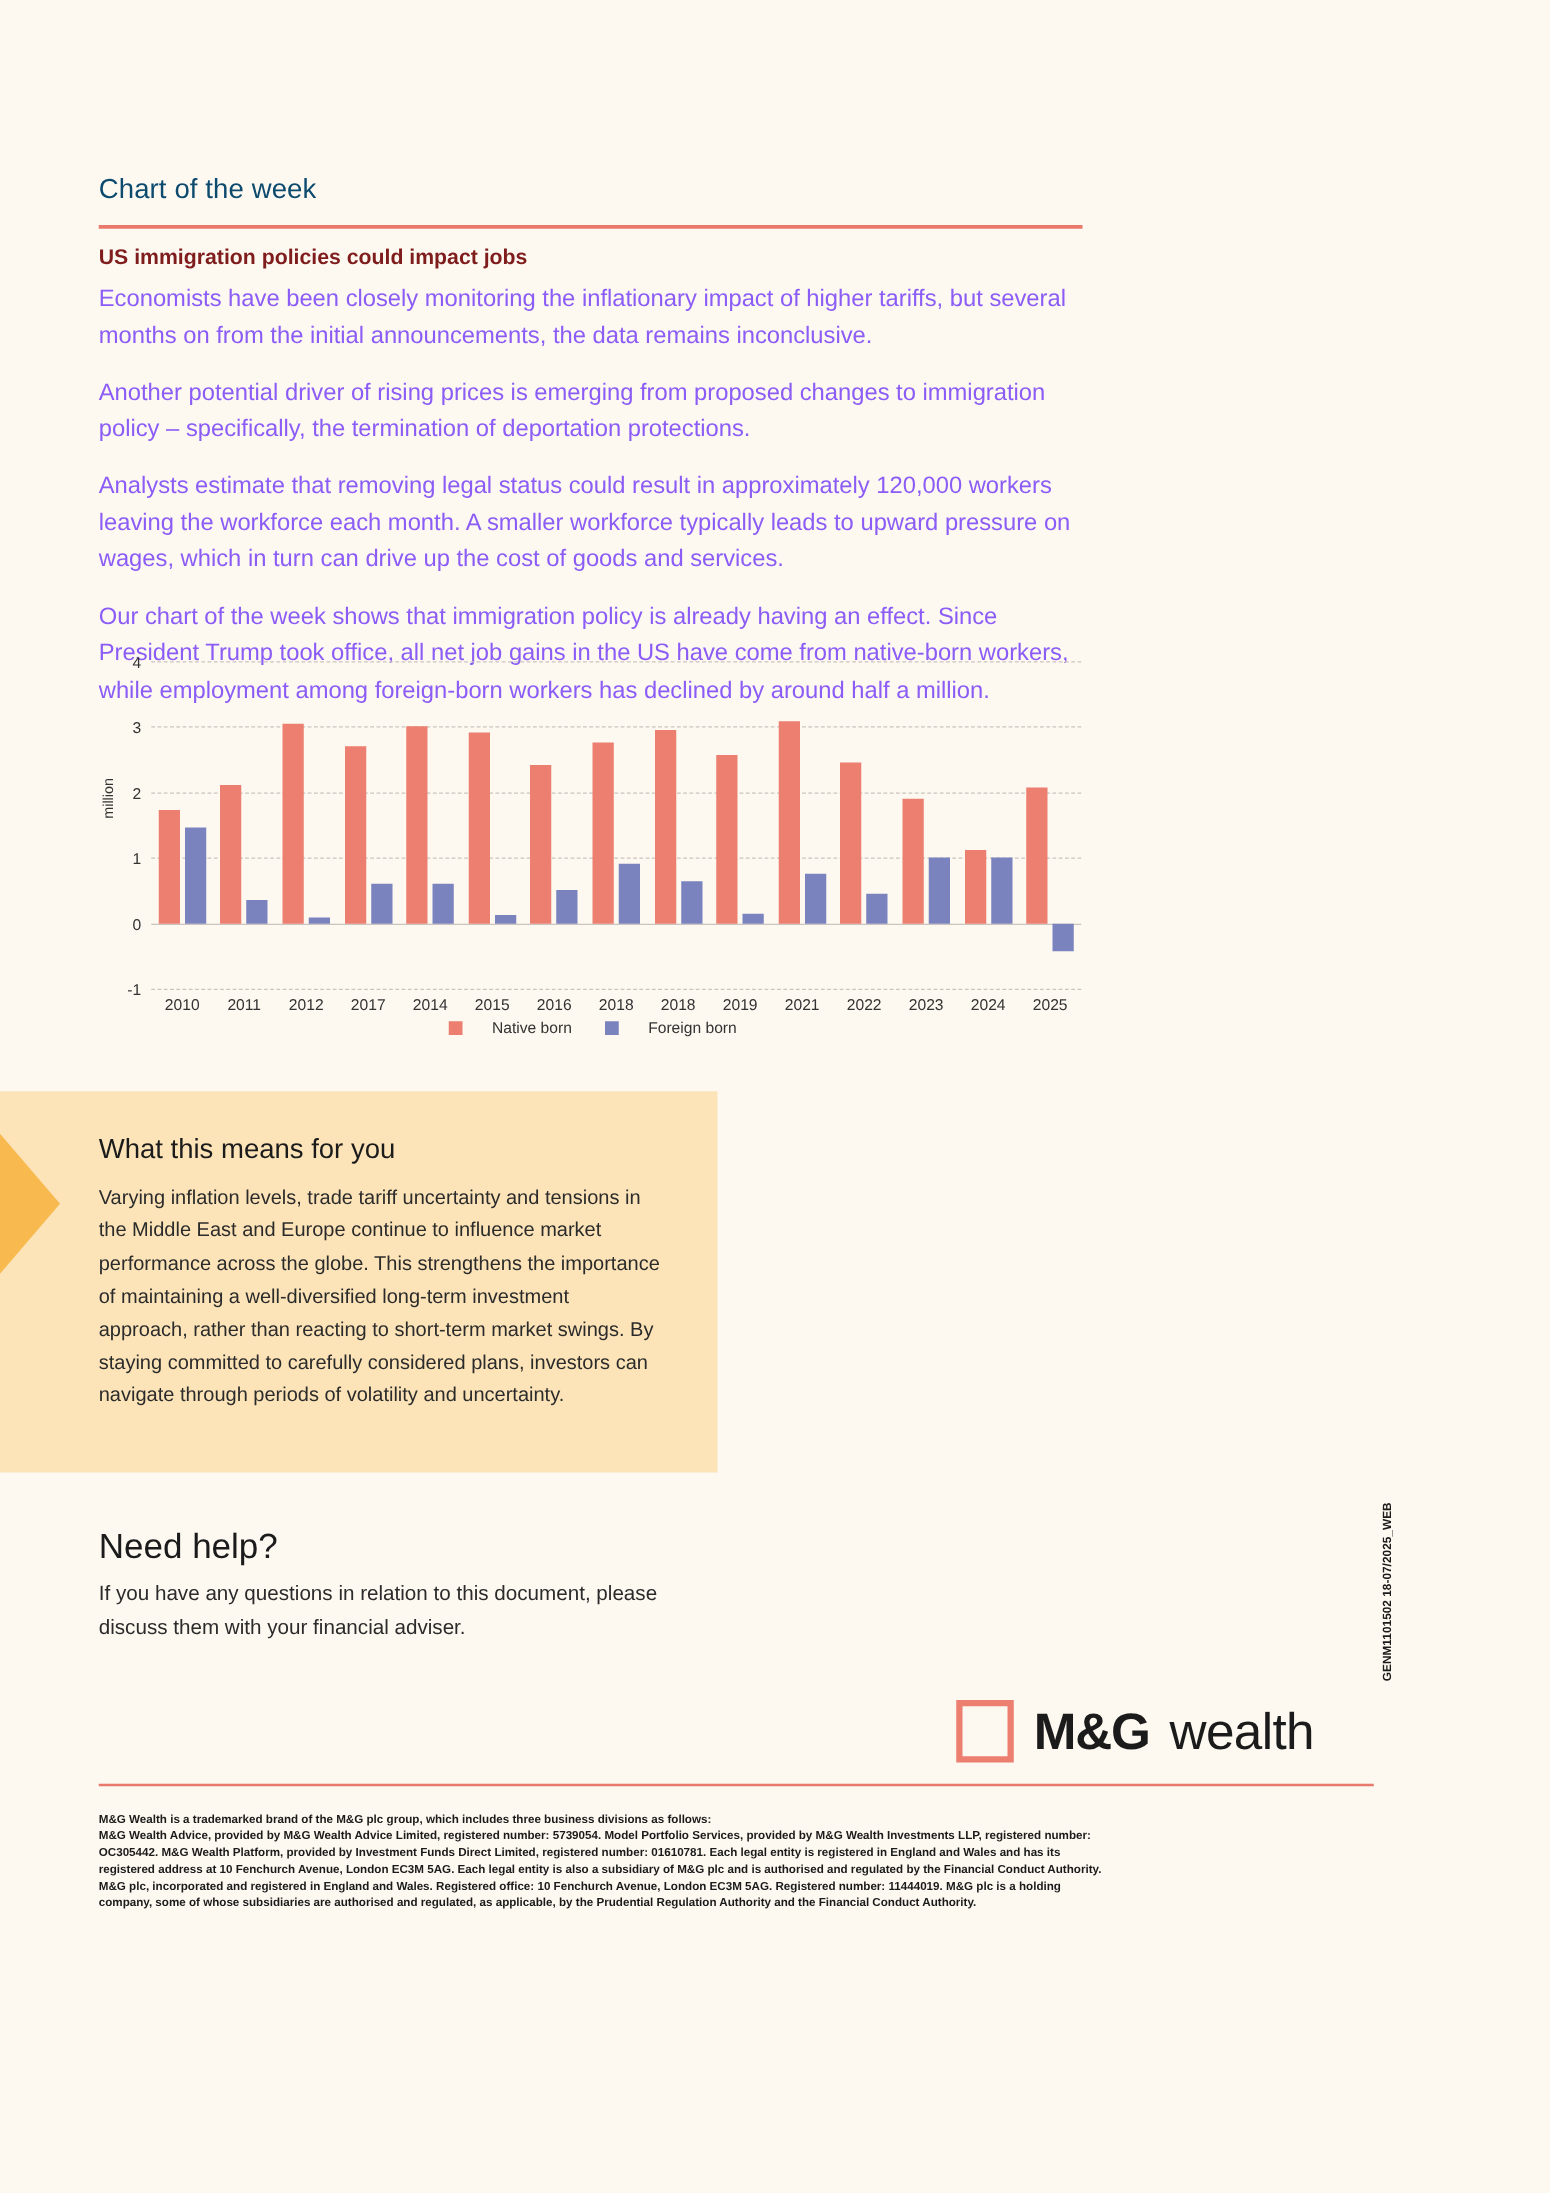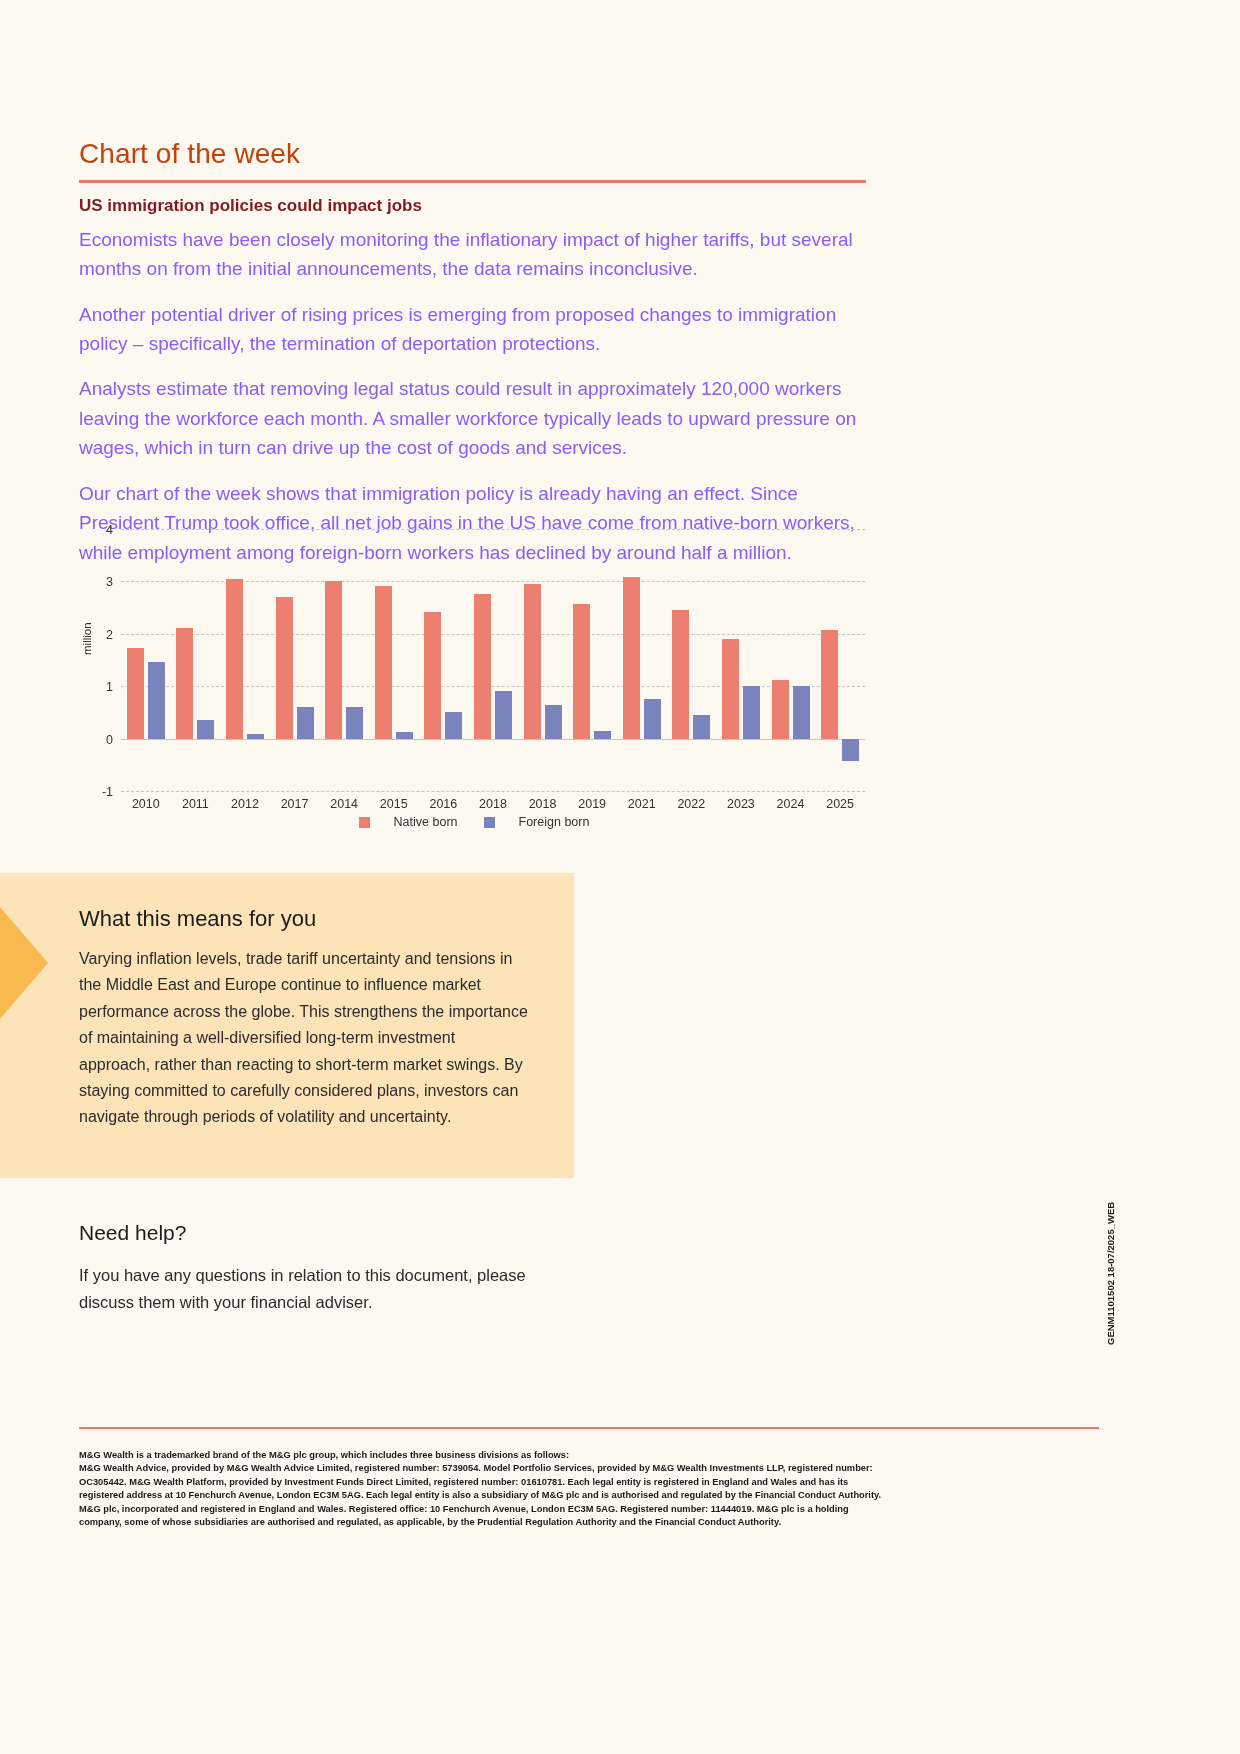--- a/index.html
+++ b/index.html
@@ -9,21 +9,21 @@
     font-family:"Liberation Sans", sans-serif;
     color:#1b1b1b;
     position:relative;
     overflow:hidden;
   }
   .page{position:absolute;inset:0;}
 
   
   .cotw-title{
     position:absolute;left:79px;top:138px;
-    font-size:28px;font-weight:400;color:#c2410c;letter-spacing:.1px;
+    font-size:22px;font-weight:400;color:#0c4a6e;letter-spacing:.1px;
   }
   .rule-top{
     position:absolute;left:79px;top:180px;width:787px;height:3px;
     background:#e8796b;
   }
 
   
   .body-wrap{position:absolute;left:79px;top:194px;width:790px;}
   .subhead{
     font-size:17px;font-weight:bold;color:#7f1d1d;margin:0 0 6px 0;line-height:1.45;
@@ -89,21 +89,21 @@
     font-size:22px;font-weight:400;color:#1b1b1b;
   }
   .callout-body{
     position:absolute;left:79px;top:946px;width:450px;
     font-size:16px;line-height:1.65;color:#2b2b2b;
   }
 
   
   .need-title{
     position:absolute;left:79px;top:1221px;
-    font-size:21px;font-weight:400;color:#1b1b1b;
+    font-size:28px;font-weight:400;color:#1b1b1b;
   }
   .need-body{
     position:absolute;left:79px;top:1262px;width:470px;
     font-size:16.5px;line-height:1.62;color:#2b2b2b;
   }
 
   
   .brand{
     position:absolute;left:765px;top:1360px;
     display:flex;align-items:center;gap:16px;
@@ -269,20 +269,25 @@
   <div class="callout"></div>
   <div class="arrow-host">
     <div class="arrow-shape"></div>
   </div>
   <div class="callout-title">What this means for you</div>
   <div class="callout-body">Varying inflation levels, trade tariff uncertainty and tensions in the Middle East and Europe continue to influence market performance across the globe. This strengthens the importance of maintaining a well-diversified long-term investment approach, rather than reacting to short-term market swings. By staying committed to carefully considered plans, investors can navigate through periods of volatility and uncertainty.</div>
 
   <div class="need-title">Need help?</div>
   <div class="need-body">If you have any questions in relation to this document, please discuss them with your financial adviser.</div>
 
+  <div class="brand">
+    <div class="brand-sq"></div>
+    <div class="brand-mg">M&amp;G</div>
+    <div class="brand-wealth">wealth</div>
+  </div>
 
   <div class="rule-bottom"></div>
 
   <div class="footer" id="footer-host">
       <p>M&amp;G Wealth is a trademarked brand of the M&amp;G plc group, which includes three business divisions as follows:</p>
       <p>M&amp;G Wealth Advice, provided by M&amp;G Wealth Advice Limited, registered number: 5739054. Model Portfolio Services, provided by M&amp;G Wealth Investments LLP, registered number:</p>
       <p>OC305442. M&amp;G Wealth Platform, provided by Investment Funds Direct Limited, registered number: 01610781. Each legal entity is registered in England and Wales and has its</p>
       <p>registered address at 10 Fenchurch Avenue, London EC3M 5AG.  Each legal entity is also a subsidiary of M&amp;G plc and is authorised and regulated by the Financial Conduct Authority.</p>
       <p>M&amp;G plc, incorporated and registered in England and Wales. Registered office: 10 Fenchurch Avenue, London EC3M 5AG. Registered number: 11444019. M&amp;G plc is a holding</p>
       <p>company, some of whose subsidiaries are authorised and regulated, as applicable, by the Prudential Regulation Authority and the Financial Conduct Authority.</p>

